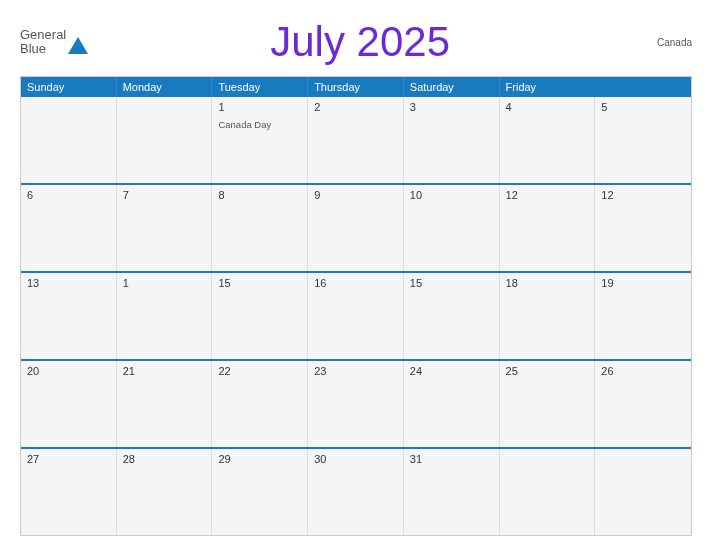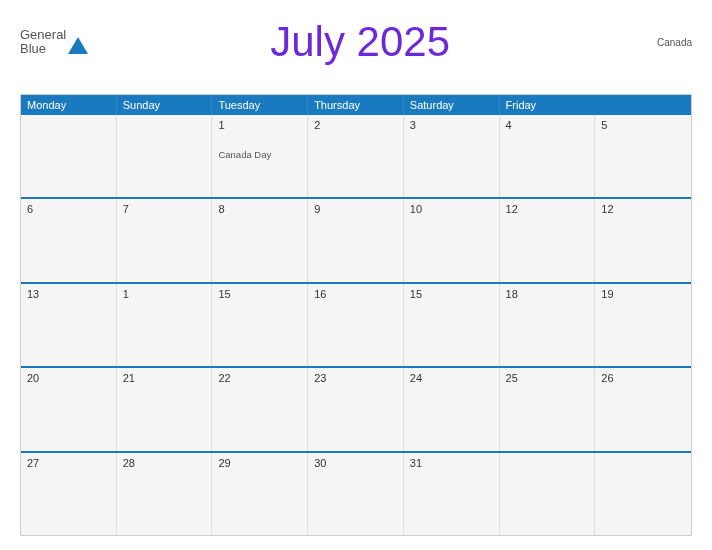--- a/index.html
+++ b/index.html
@@ -15,21 +15,21 @@
       height: 550px;
       background: #fff;
       padding: 18px 20px 14px 20px;
       display: flex;
       flex-direction: column;
     }
     .header {
       display: flex;
       align-items: center;
       justify-content: space-between;
-      margin-bottom: 28px;
+      margin-bottom: 10px;
     }
     .logo-text {
       font-size: 13px;
       color: #555;
       line-height: 1.1;
     }
     .logo-triangle {
       width: 0;
       height: 0;
       border-left: 10px solid transparent;
@@ -106,21 +106,21 @@
     .day-cell:last-child { border-right: none; }
     .day-cell.empty { background: #f5f5f5; }
     .day-num {
       font-size: 11px;
       color: #333;
       font-weight: normal;
     }
     .holiday-label {
       font-size: 9.5px;
       color: #555;
-      margin-top: 18px;
+      margin-top: 6px;
       line-height: 1.2;
     }
   </style>
 </head>
 <body>
 
 <div class="page">
   <div class="header">
     <div class="logo-wrapper">
       <div class="logo-words">
@@ -128,22 +128,22 @@
         <span class="logo-text blue">Blue</span>
       </div>
       <div class="logo-triangle"></div>
     </div>
     <h1 class="month-title">July 2025</h1>
     <div class="country">Canada</div>
   </div>
 
   <div class="calendar">
     <div class="day-headers">
-    <div class="day-header">Monday</div>
-        <div class="day-header">Sunday</div>
+    <div class="day-header">Sunday</div>
+        <div class="day-header">Monday</div>
         <div class="day-header">Tuesday</div>
         <div class="day-header">Thursday</div>
         <div class="day-header">Saturday</div>
         <div class="day-header">Friday</div>
       </div>
     <div class="weeks">
     <div class="week-row">
           <div class="day-cell empty"></div>
           <div class="day-cell empty"></div>
           <div class="day-cell">

